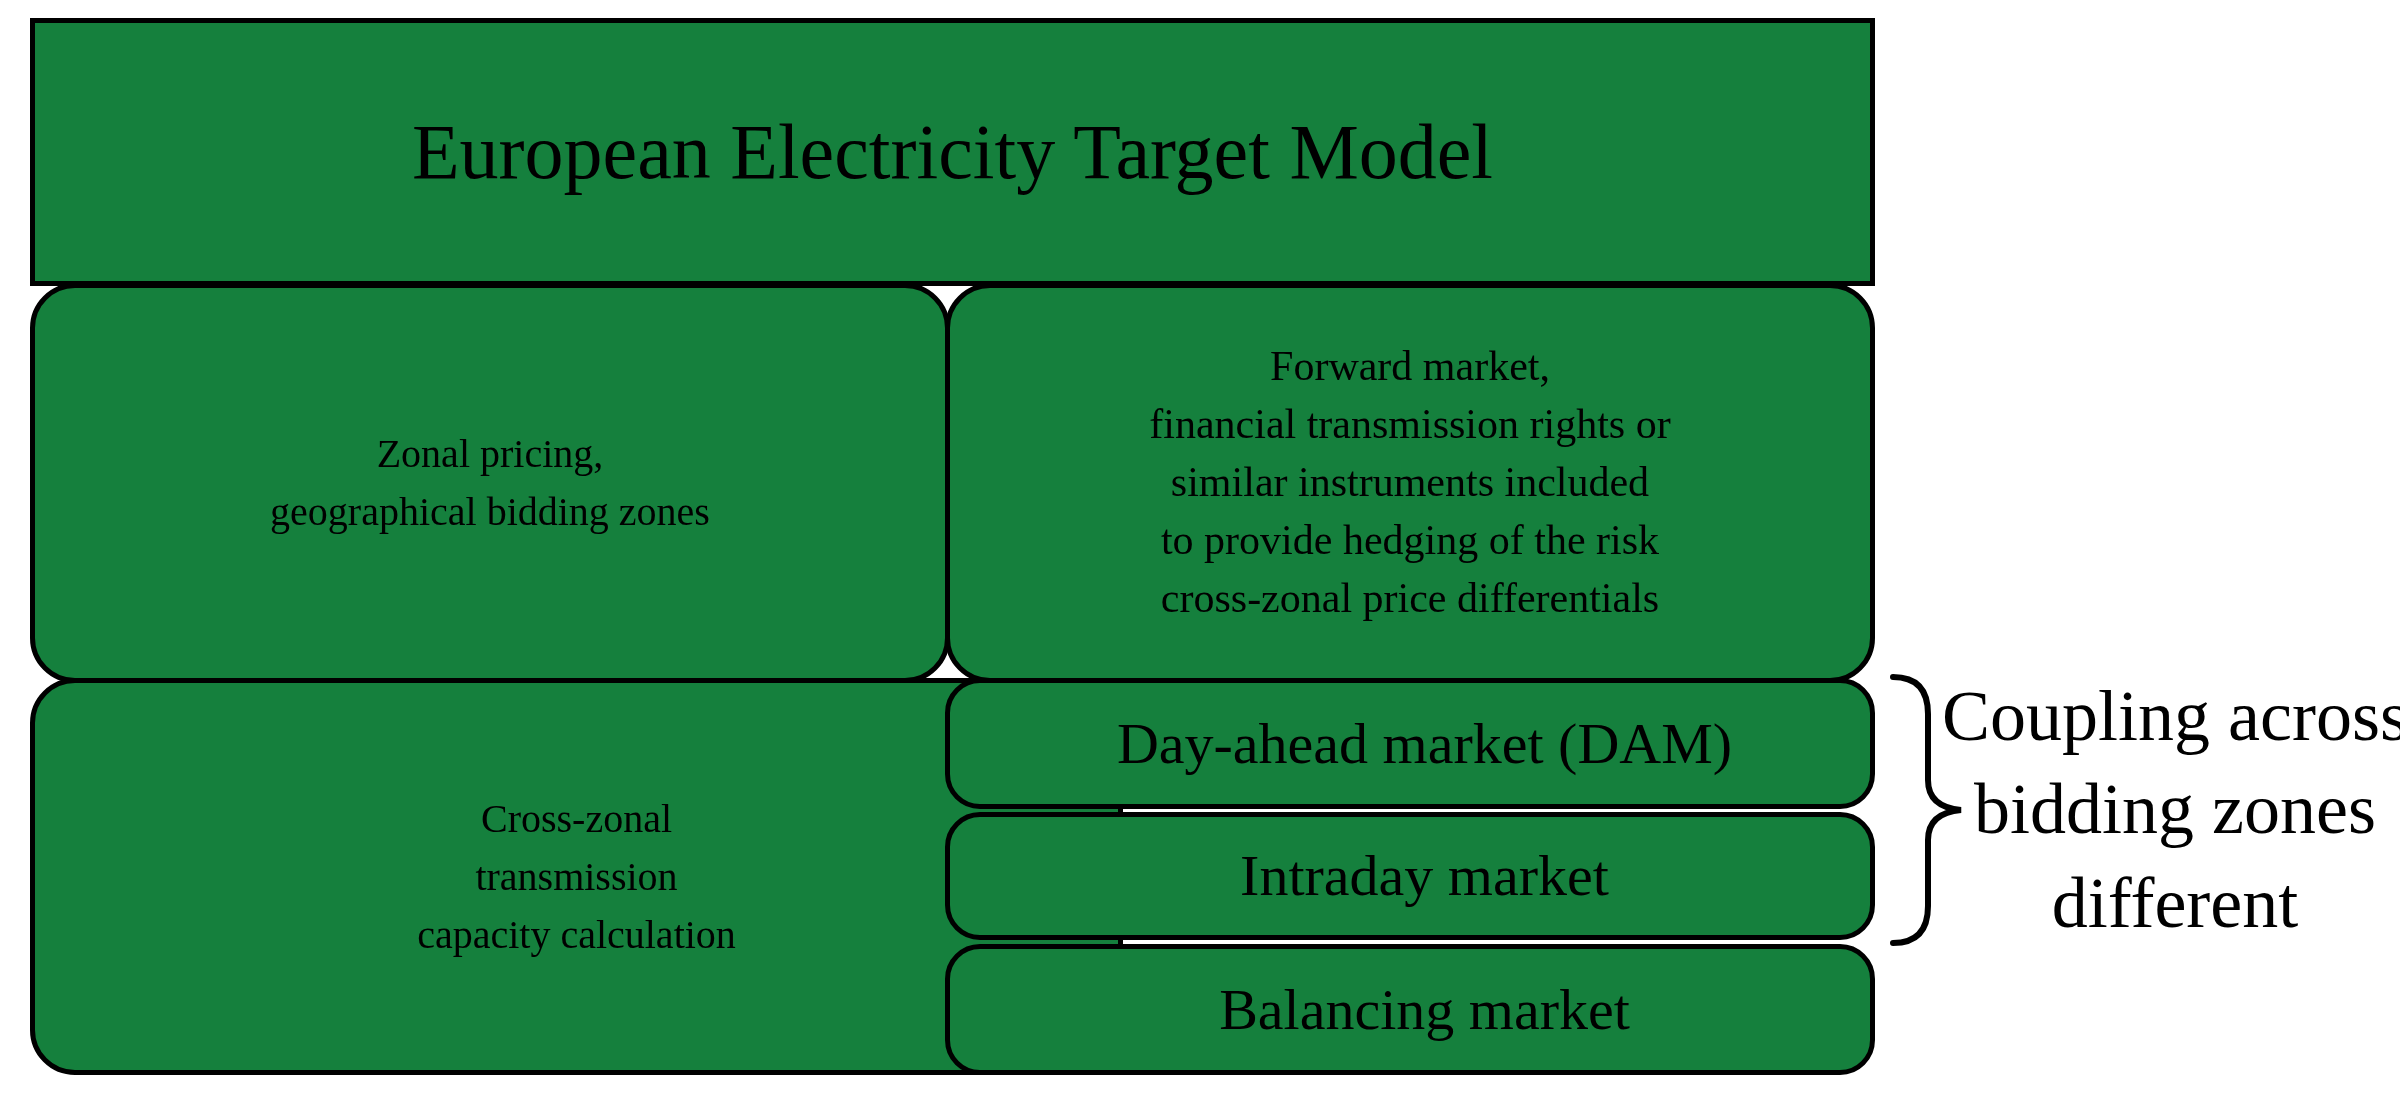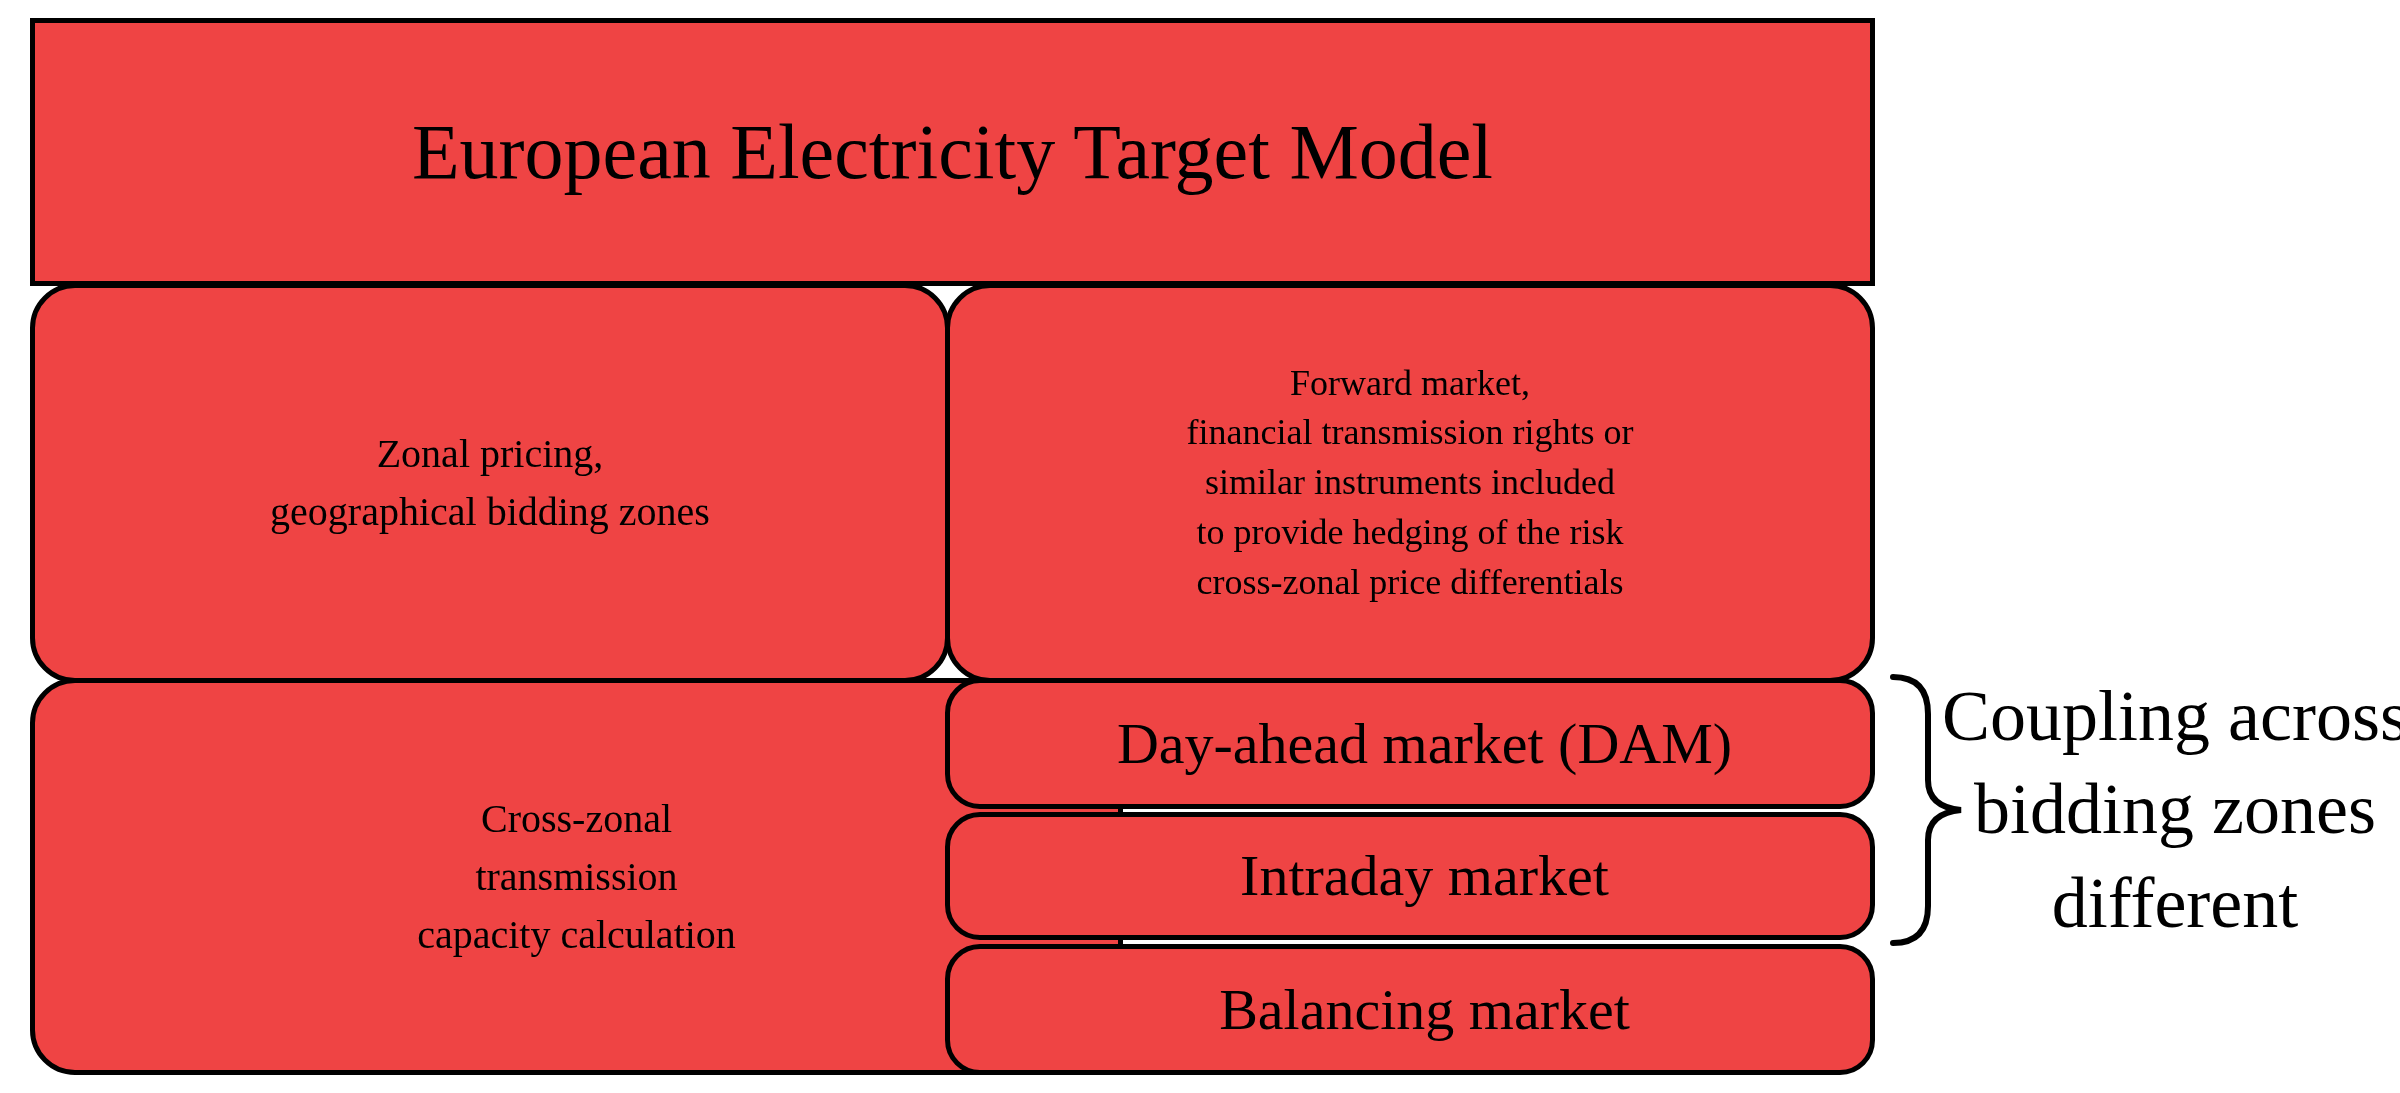--- a/index.html
+++ b/index.html
@@ -12,21 +12,21 @@
     width: 2400px;
     height: 1093px;
     background: #ffffff;
     color: #000000;
     font-family: "Liberation Serif", "DejaVu Serif", serif;
     overflow: hidden;
   }
   .box {
     position: absolute;
     box-sizing: border-box;
-    background: #ef4444;
+    background: #15803d;
     border: 5px solid #000000;
     display: flex;
     flex-direction: column;
     align-items: center;
     justify-content: center;
     text-align: center;
   }
   .title-box {
     left: 30px; top: 18px;
     width: 1845px; height: 268px;
@@ -63,21 +63,21 @@
   .balancing-box {
     left: 945px; top: 944px;
     width: 930px; height: 131px;
   }
 
   .text-lg {
     font-size: 40px;
     line-height: 1.45;
   }
   .text-md {
-    font-size: 36px;
+    font-size: 42px;
     line-height: 1.38;
   }
   .label-lg {
     font-size: 58px;
     line-height: 1.2;
     white-space: nowrap;
     margin-left: 29px;
   }
 
   .brace {

